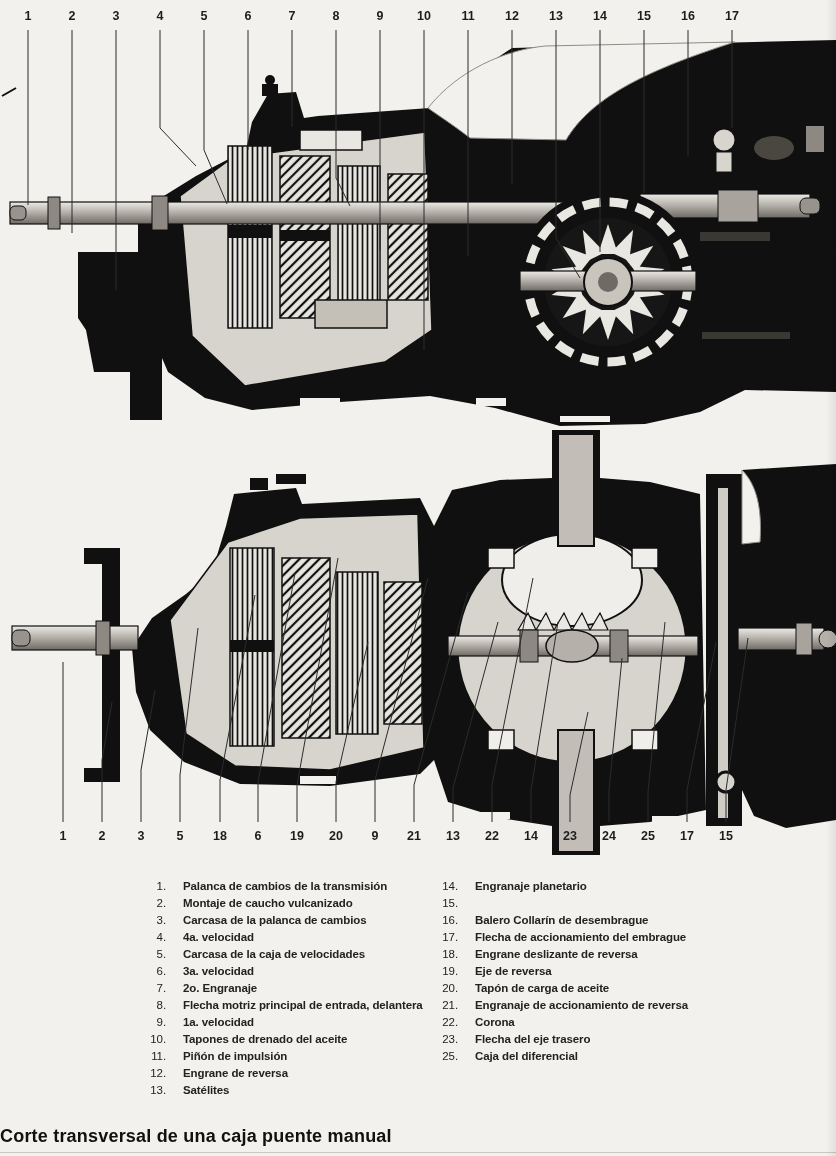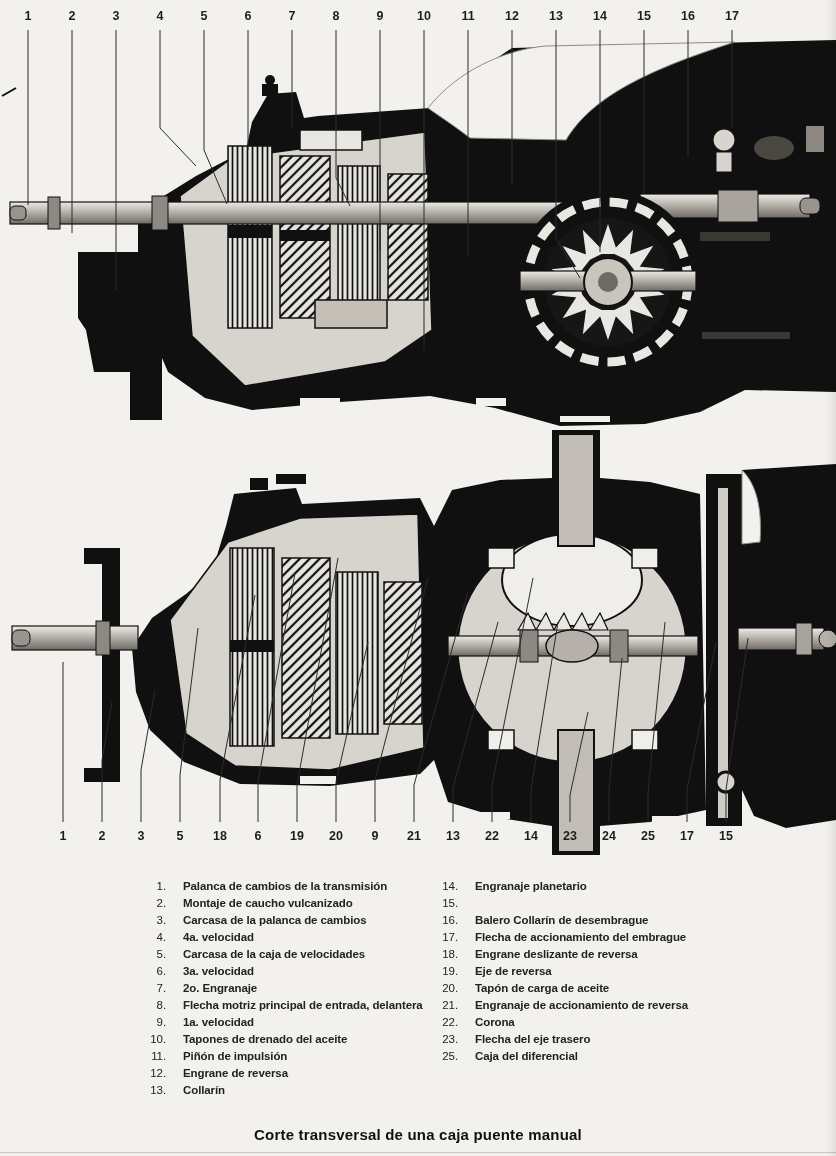--- a/index.html
+++ b/index.html
@@ -32,21 +32,21 @@
     font-size:11.5px;line-height:17px;letter-spacing:-0.1px;color:#222;
   }
   .legend-col{position:absolute;top:0;}
   .legend-col.c1{left:138px;width:292px;}
   .legend-col.c2{left:430px;width:300px;}
   .legend-row{display:flex;height:17px;}
   .lnum{width:28px;text-align:right;flex:0 0 28px;}
   .ltext{padding-left:17px;white-space:nowrap;font-weight:bold;}
   .caption{
     position:absolute;top:1126px;left:0;width:836px;
-    text-align:center;font-size:15px;font-weight:700;color:#111;
+    text-align:left;font-size:18px;font-weight:700;color:#111;
     letter-spacing:0.2px;
   }
   .bottom-rule{
     position:absolute;top:1152px;left:0;width:836px;height:1px;
     background:#c9c7c2;
   }
 </style>
 </head>
 <body>
 
@@ -327,21 +327,21 @@
         <div class="legend-row">
           <span class="lnum">11.</span>
           <span class="ltext">Piñón de impulsión</span>
         </div>
         <div class="legend-row">
           <span class="lnum">12.</span>
           <span class="ltext">Engrane de reversa</span>
         </div>
         <div class="legend-row">
           <span class="lnum">13.</span>
-          <span class="ltext">Collarín</span>
+          <span class="ltext">Satélites</span>
         </div>
       </div>
     <div class="legend-col c2">
         <div class="legend-row">
           <span class="lnum">14.</span>
           <span class="ltext">Engranaje planetario</span>
         </div>
         <div class="legend-row">
           <span class="lnum">15.</span>
         </div>

